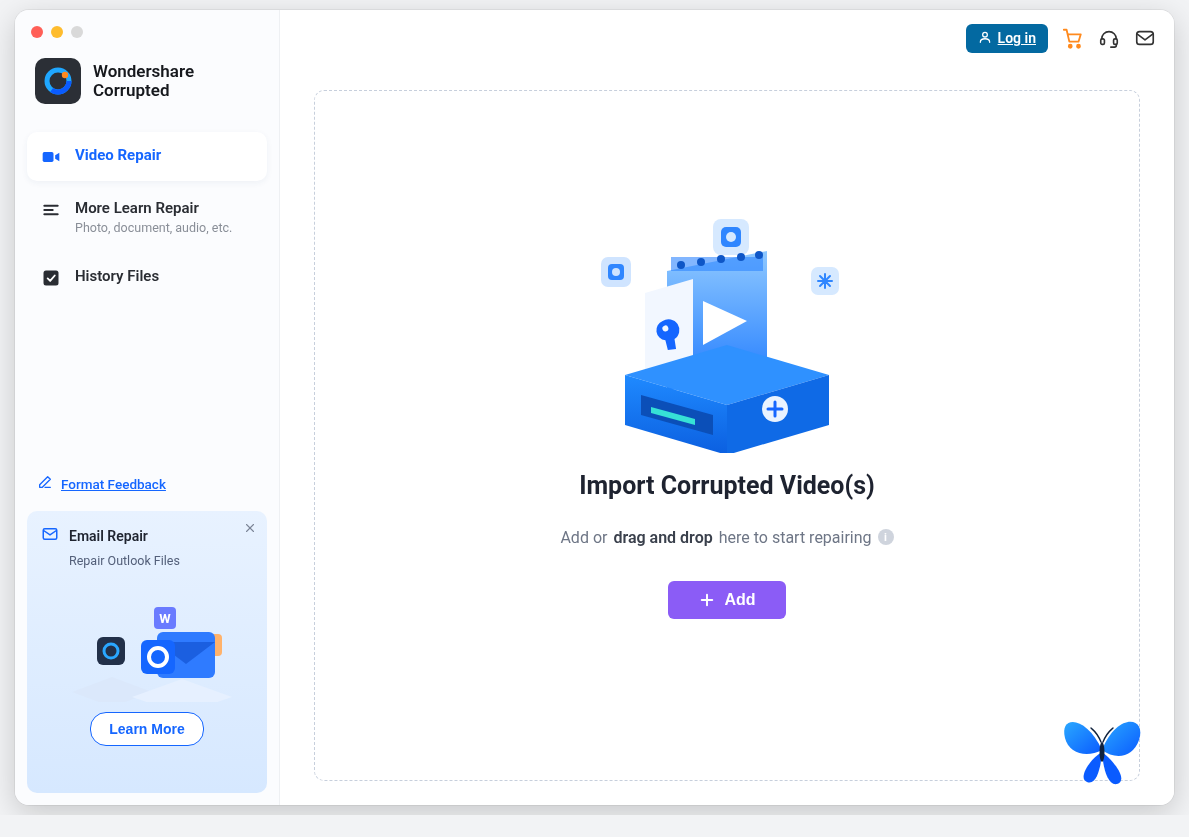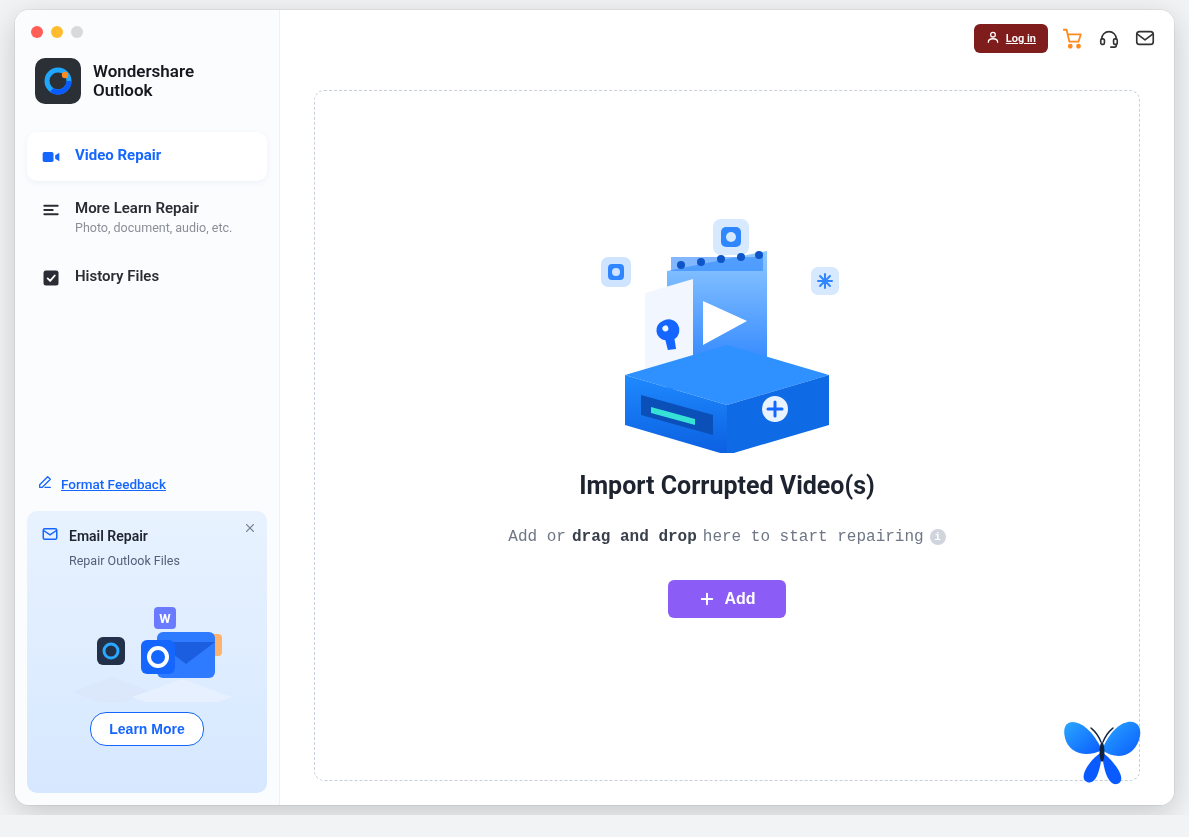--- a/index.html
+++ b/index.html
@@ -100,38 +100,38 @@
   .main {
     flex:1; background:#ffffff; position:relative;
     display:flex; flex-direction:column;
   }
   .topbar {
     height:56px; display:flex; align-items:center; justify-content:flex-end;
     gap:14px; padding: 0 18px 0 0;
   }
   .login-btn {
     display:flex; align-items:center; gap:6px;
-    background:#7f1d1d; color:#fff; font-weight:600; font-size:11px;
+    background:#0369a1; color:#fff; font-weight:600; font-size:14px;
     padding:6px 12px; border-radius:6px; cursor:pointer;
     text-decoration: underline;
   }
   .top-icon { width:22px;height:22px; color:#333; cursor:pointer; display:flex;align-items:center;justify-content:center;}
   .top-icon.cart { color:#ff8a1e; }
   .drop-area {
     margin: 24px 34px 24px 34px;
     flex:1;
     border: 1.6px dashed #c7cfdc;
     border-radius: 10px;
     display:flex; flex-direction:column; align-items:center; justify-content:center;
     position:relative;
     padding-bottom: 40px;
   }
   .illus-box { width:260px; height:240px; position:relative; margin-bottom:18px;}
   .import-title { font-size:25px; font-weight:700; color:#1e2330; }
-  .import-sub { font-size:16px; color:#6e7686; margin-top:28px; display:flex; align-items:center; gap:6px;font-family:Liberation Mono, monospace;}
+  .import-sub { font-size:16px; color:#6e7686; margin-top:28px; display:flex; align-items:center; gap:6px;}
   .import-sub b { color:#3a404c; font-weight:600;}
   .info-dot { width:16px;height:16px;border-radius:50%;background:#cfd4dd;color:#fff;font-size:11px;font-weight:700;display:inline-flex;align-items:center;justify-content:center;}
   .add-btn {
     margin-top:34px;
     display:flex; align-items:center; gap:8px;
     background:#8b5cf6; color:#fff; font-size:16px; font-weight:600;
     padding:10px 30px; border-radius:6px; cursor:pointer; border:none;
   }
   .butterfly {
     position:absolute; right:-8px; bottom:-8px; width:90px; height:80px;
@@ -152,21 +152,21 @@
     <div class="brand">
       <div class="brand-icon">
         <svg width="30" height="30" viewBox="0 0 30 30">
           <circle cx="15" cy="15" r="11" fill="none" stroke="#1fa7ff" stroke-width="5"></circle>
           <circle cx="15" cy="15" r="11" fill="none" stroke="#0a5bff" stroke-width="5" stroke-dasharray="24 50"></circle>
           <circle cx="22" cy="9" r="3.2" fill="#ff8a1e"></circle>
         </svg>
       </div>
       <div class="brand-text">
         <div>Wondershare</div>
-        <div>Outlook</div>
+        <div>Corrupted</div>
       </div>
     </div>
 
     <nav class="nav">
       <div class="nav-item active">
         <span class="nav-icon">
           <svg width="20" height="20" viewBox="0 0 24 24" fill="#1566ff">
             <rect x="2" y="6" width="13" height="12" rx="2"></rect>
             <path d="M17 10 L22 7 V17 L17 14 Z"></path>
           </svg>

